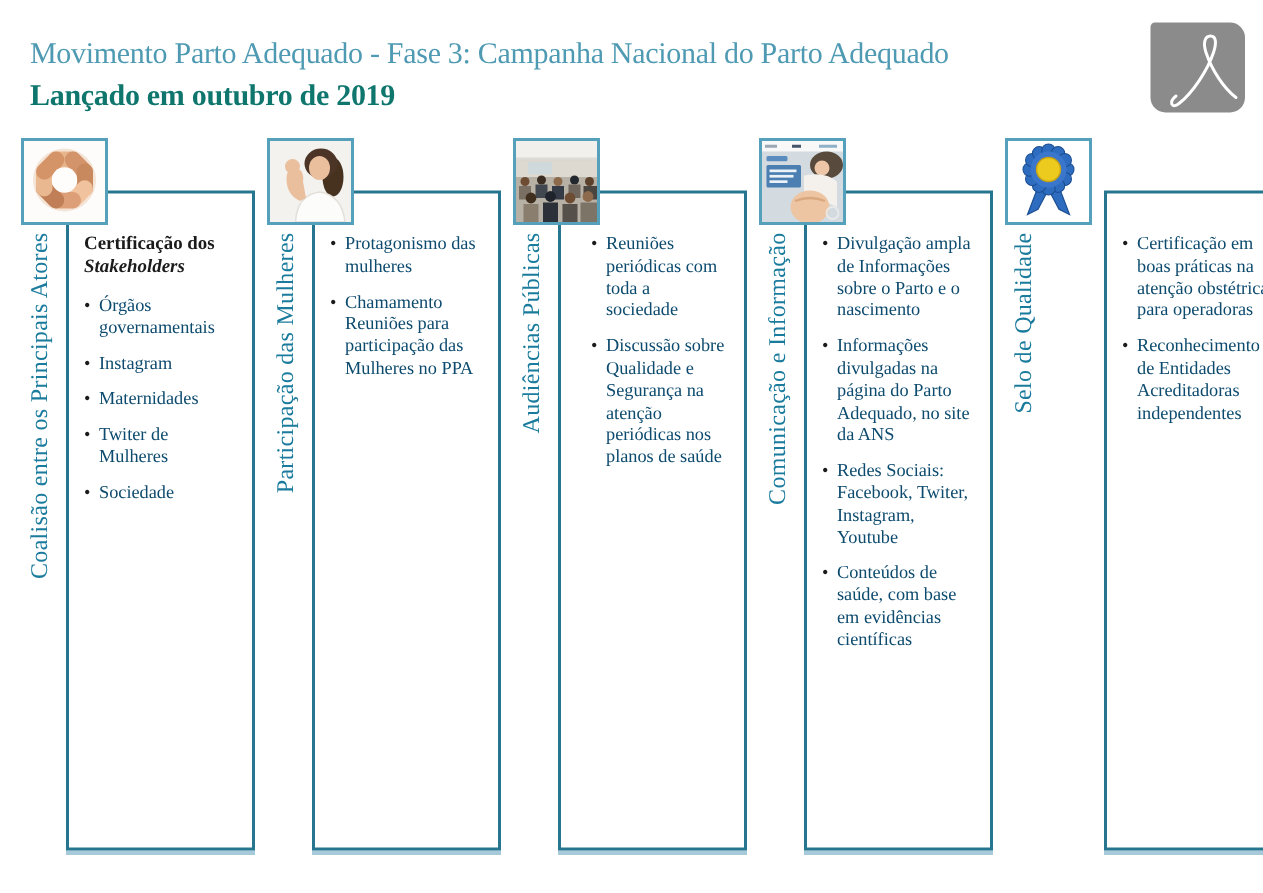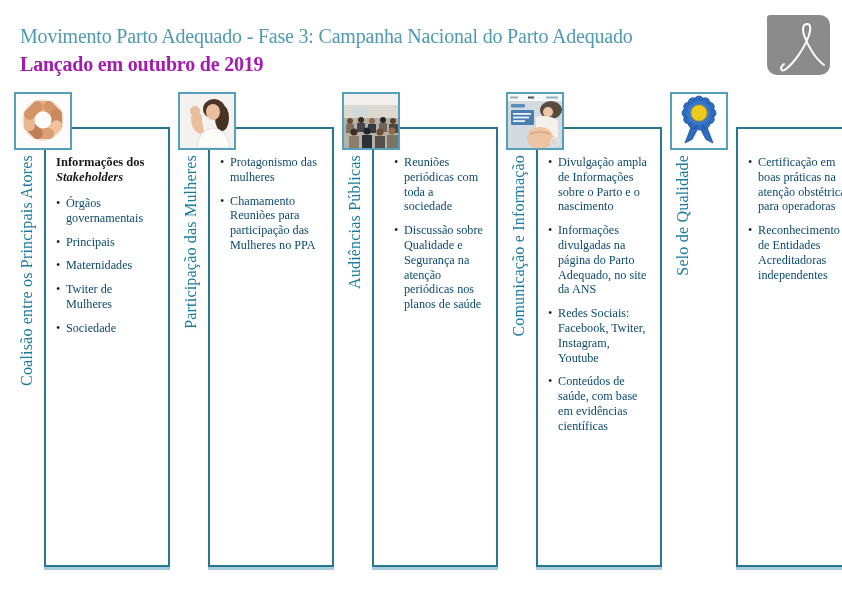--- a/index.html
+++ b/index.html
@@ -6,21 +6,21 @@
   .page{
     position:relative;width:842px;height:595px;background:#fff;overflow:hidden;
     font-family:Liberation Serif, serif;
   }
   .title{
     position:absolute;left:20px;top:24px;width:730px;
     font-size:20px;line-height:24px;color:#4f9ab3;letter-spacing:-0.2px;white-space:nowrap;
   }
   .subtitle{
     position:absolute;left:20px;top:52px;width:730px;
-    font-size:20px;line-height:24px;font-weight:bold;color:#a21caf;letter-spacing:-0.2px;
+    font-size:20px;line-height:24px;font-weight:bold;color:#0f766e;letter-spacing:-0.2px;
   }
   .logo{
     position:absolute;left:767px;top:15px;width:63px;height:60px;
     background:#8b8b8b;border-radius:3px 10px 10px 10px;
   }
   .logo svg{position:absolute;left:0;top:0;}
   .col-box{
     position:absolute;top:127px;width:126px;height:440px;
     border:2px solid #27768f;background:#fff;
     box-shadow:0 3px 0 #a6cad9;box-sizing:border-box;
@@ -66,26 +66,26 @@
 
   <div class="logo">
     <svg width="63" height="60" viewBox="0 0 63 60">
       <path d="M17 49 c-5 4 -3 9 2 5 c9 -7 19 -22 23 -34 c2 -6 2 -11 -2 -11 c-4 0 -5 5 -3 11 c4 12 12 24 20 30" fill="none" stroke="#ffffff" stroke-width="2" stroke-linecap="round"></path>
     </svg>
   </div>
 
   <div class="vlabel c0">Coalisão entre os Principais Atores</div>
   <div class="col-box c0">
     <div class="bhead">
-      <span>Informações dos</span><br>
+      <span>Certificação dos</span><br>
       <em>Stakeholders</em>
     </div>
     <ul class="blist">
       <li>Órgãos governamentais</li>
-      <li>Principais</li>
+      <li>Instagram</li>
       <li>Maternidades</li>
       <li>Twiter de Mulheres</li>
       <li>Sociedade</li>
     </ul>
   </div>
   <div class="col-thumb c0">
     <svg viewBox="0 0 54 54">
       <rect width="54" height="54" fill="#fdfcfb"></rect>
       <circle cx="27" cy="26" r="21" fill="#f4e4d6"></circle>
       <g>

